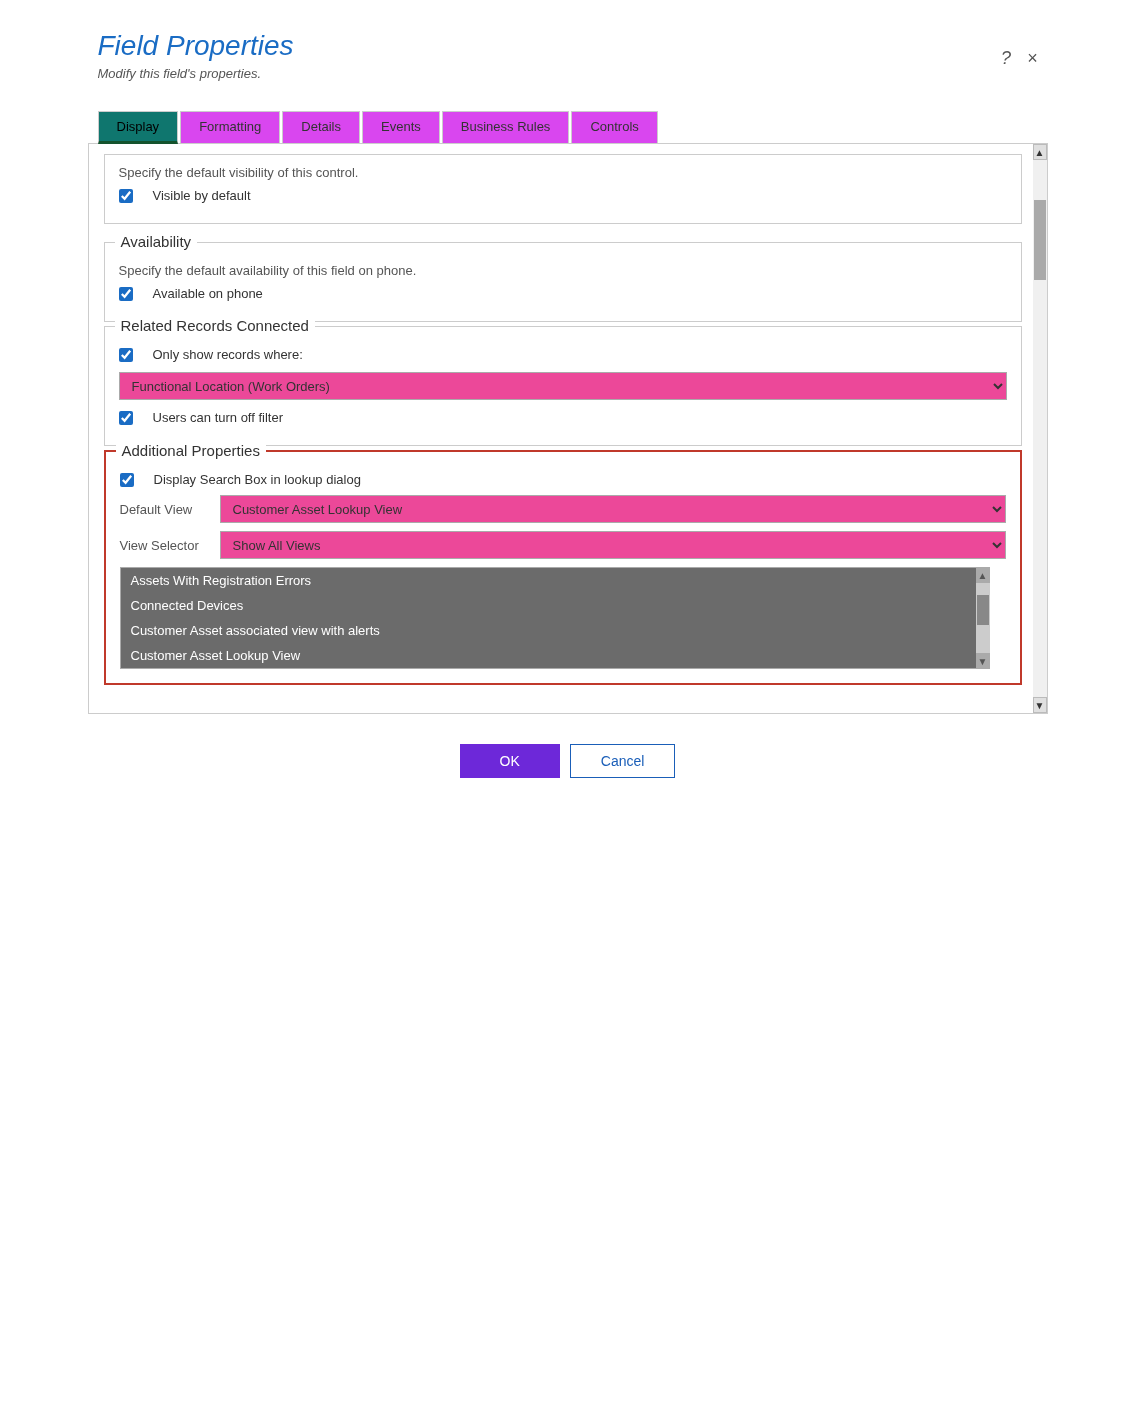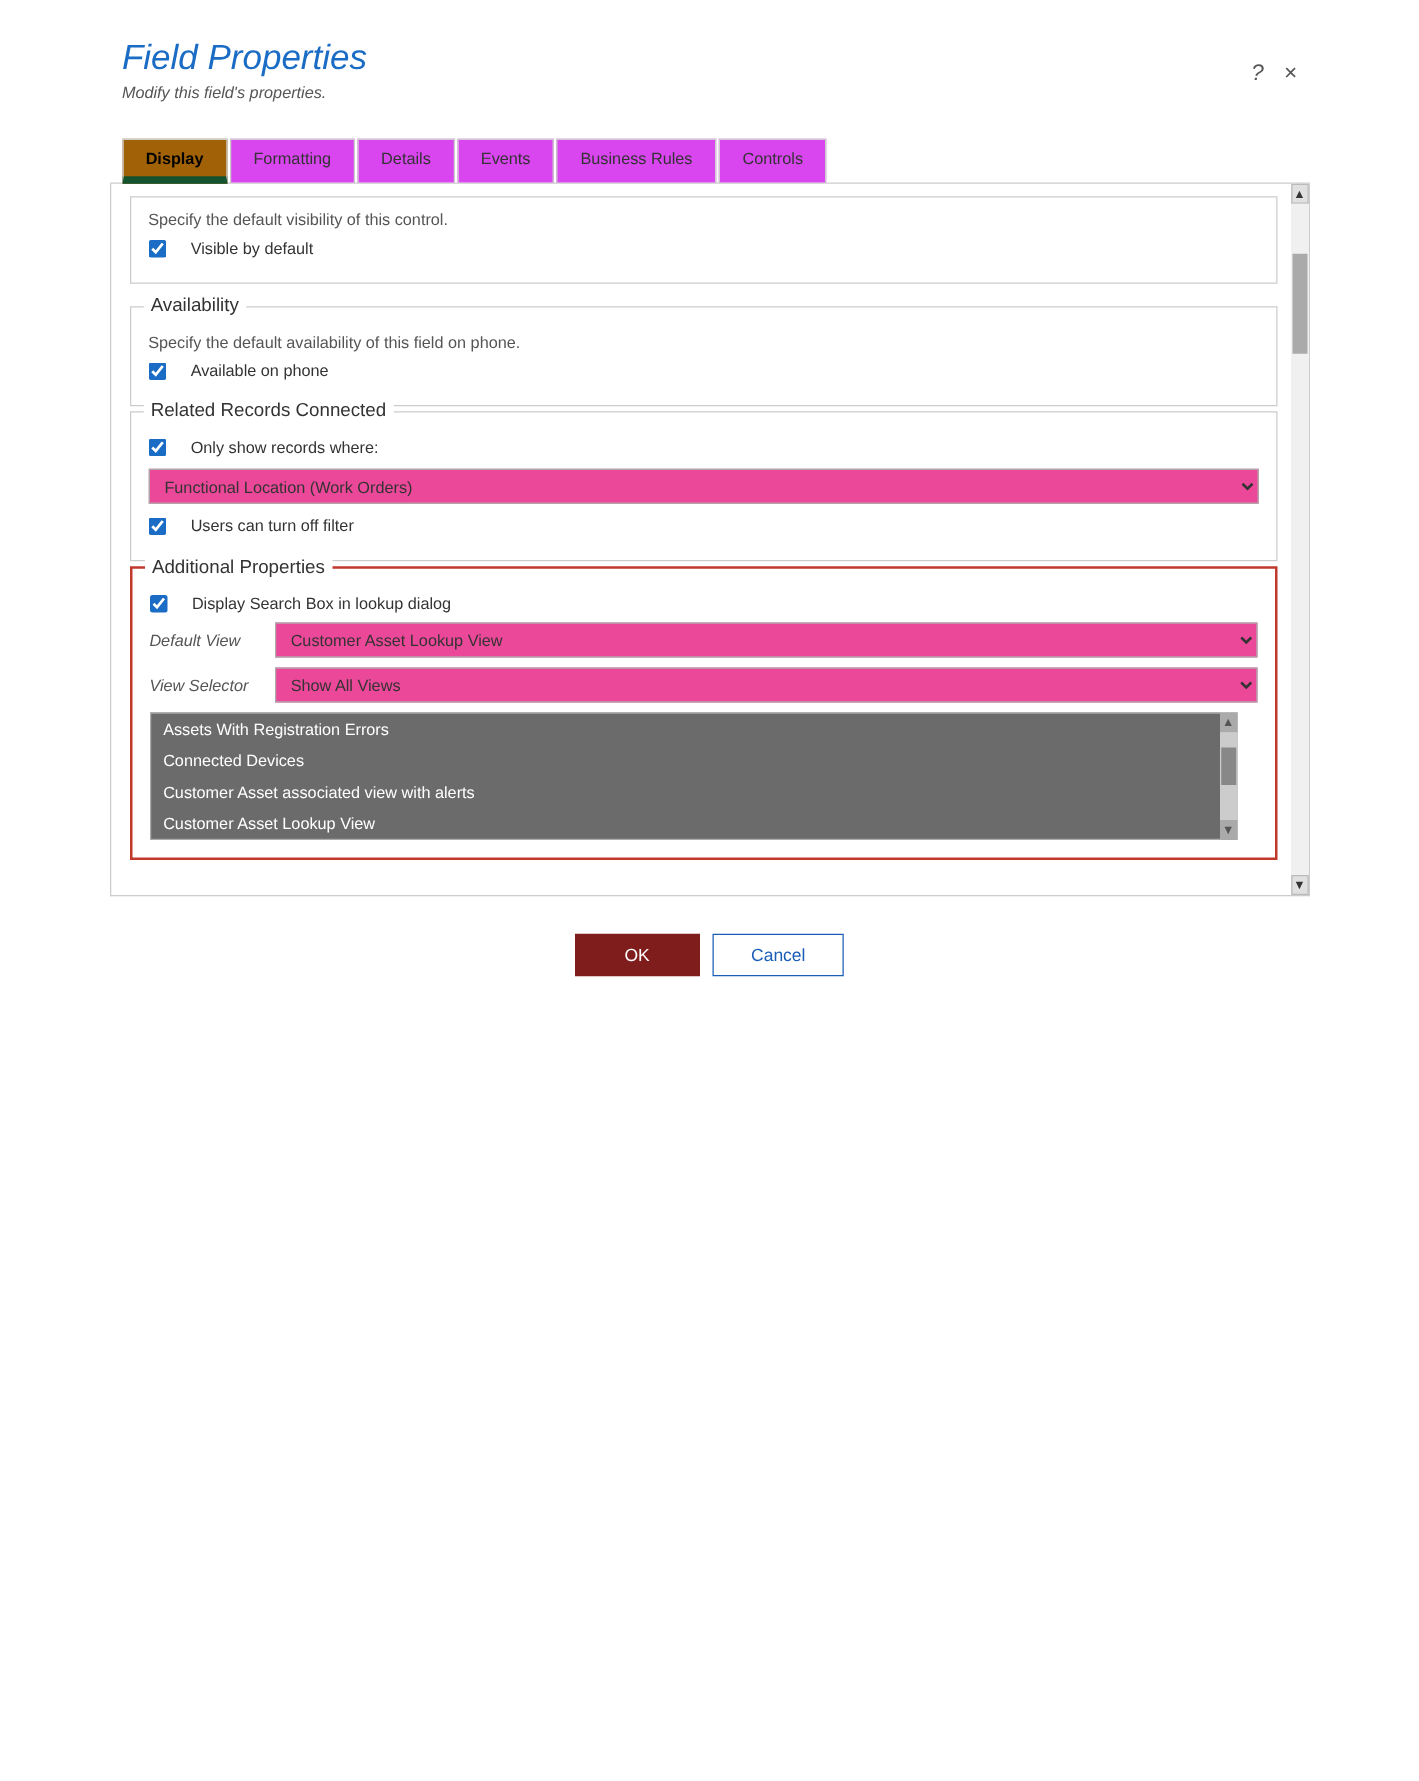--- a/index.html
+++ b/index.html
@@ -55,25 +55,24 @@
       padding: 7px 18px;
       border: 1px solid #ccc;
       border-bottom: none;
       cursor: pointer;
       font-size: 13px;
       background: #d946ef;
       color: #333;
       margin-right: 2px;
     }
     .tab.active {
-      background: #a16207;
-      border-bottom: 6px solid #14532d;
+      background: #0f766e;
+      border-bottom: 3px solid #14532d;
       margin-bottom: -1px;
       color: #000;
-      font-weight: bold;
     }
     .tab-content {
       margin: 0 10px;
       border: 1px solid #ccc;
       border-top: none;
       padding: 0;
       position: relative;
     }
     .scroll-area {
       max-height: 1050px;
@@ -151,21 +150,20 @@
     .field-row {
       display: flex;
       align-items: center;
       gap: 10px;
       margin: 8px 0;
     }
     .field-label {
       min-width: 90px;
       color: #555;
       font-size: 13px;
-      font-style: italic;
     }
     .field-select {
       flex: 1;
     }
     .additional-section {
       border: 2px solid #c0392b;
       padding: 10px 14px 14px 14px;
       margin-bottom: 18px;
       position: relative;
     }
@@ -222,21 +220,21 @@
       left: 1px;
     }
     .footer {
       display: flex;
       justify-content: center;
       gap: 10px;
       padding: 20px;
       margin-top: 10px;
     }
     .btn-ok {
-      background: #7f1d1d;
+      background: #6d28d9;
       color: #fff;
       border: none;
       padding: 8px 40px;
       font-size: 14px;
       cursor: pointer;
       min-width: 90px;
     }
     .btn-cancel {
       background: #fff;
       color: #1a5eb8;

